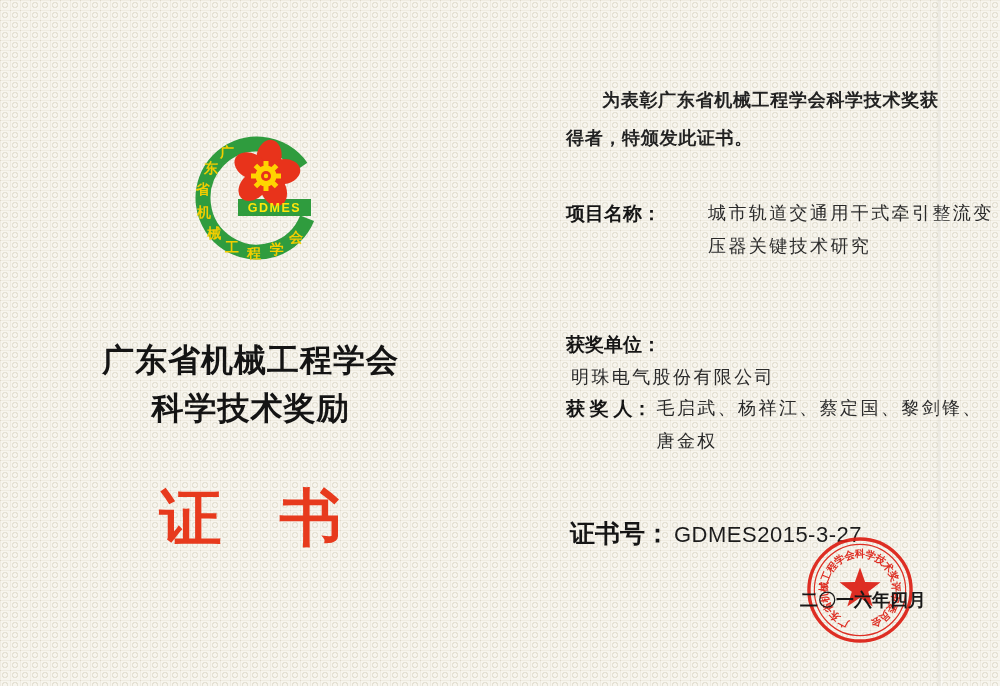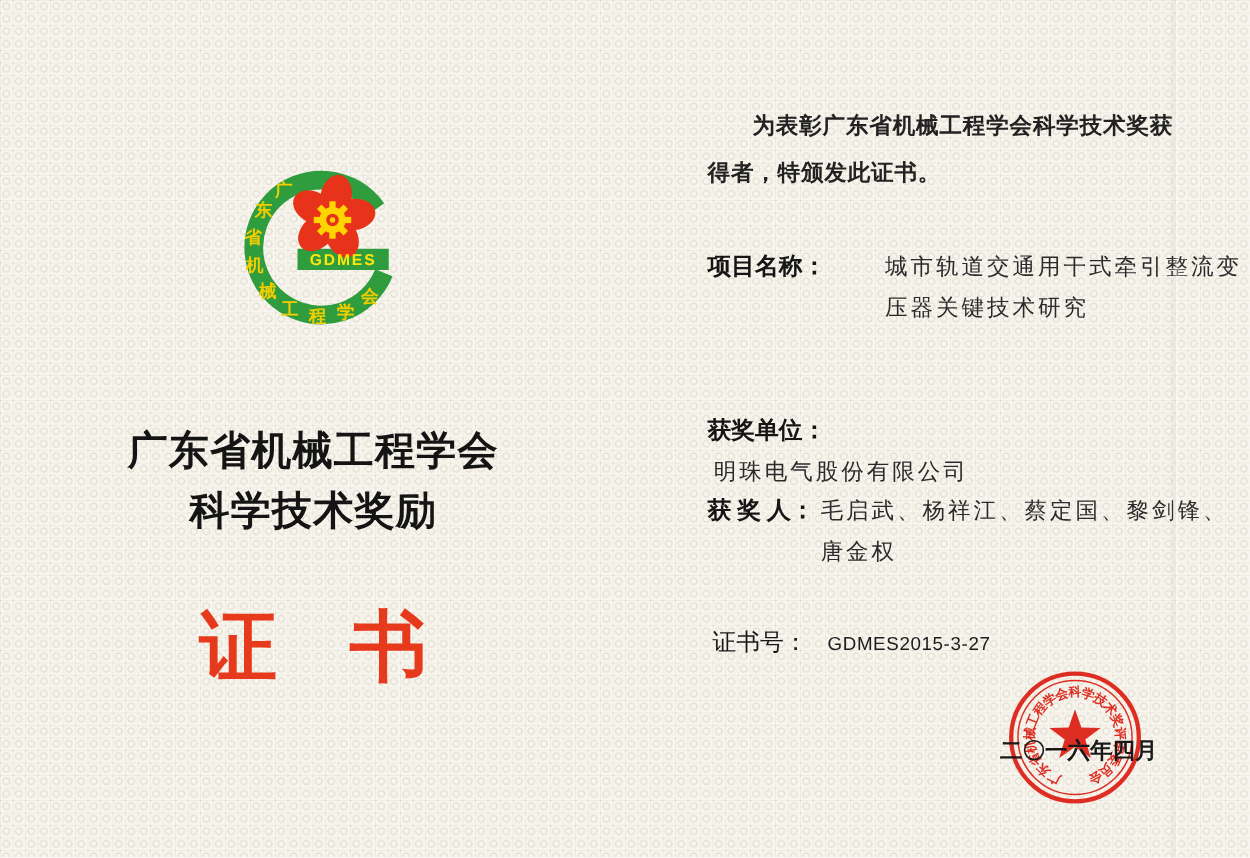--- a/index.html
+++ b/index.html
@@ -50,22 +50,22 @@
   .field { position:absolute; left:566px; display:flex; align-items:flex-start; }
   .field-label { flex:none; font-size:19px; font-weight:bold; color:#151515; line-height:33px; }
   .field-value { width:332px; margin-left:5px; font-size:18px; letter-spacing:2.4px;
     line-height:33px; color:#2a2a2a; }
   #field-project { top:197px;gap:42px; }
   #field-grade   { top:262px; }
   #field-org     { top:328px;flex-direction:column; }
   #field-winners { top:392px;justify-content:space-between; }
 
   .certno { position:absolute; left:570px; top:501px; display:flex; align-items:baseline; }
-  .certno-label { font-size:19px; font-weight:normal; color:#151515; }
-  .certno-value { font-size:15px; margin-left:16px; letter-spacing:0.5px; color:#1c1c1c;
+  .certno-label { font-size:25px; font-weight:bold; color:#151515;margin-top:16px; }
+  .certno-value { font-size:22px; margin-left:4px; letter-spacing:0.5px; color:#1c1c1c;
     font-family:"Liberation Sans","DejaVu Sans",sans-serif; }
 
   .seal { position:absolute; left:806px; top:536px; width:108px; height:108px;
     z-index:1; opacity:0.93; }
   .seal-ring-char { font-size:10.5px; font-weight:bold; fill:#dd2015; text-anchor:middle;
     font-family:"Liberation Serif","DejaVu Serif",serif; }
   .date { position:absolute; left:800px; top:588px; z-index:2;
     font-size:18px; font-weight:bold; color:#181818; }
 </style>
 </head>

